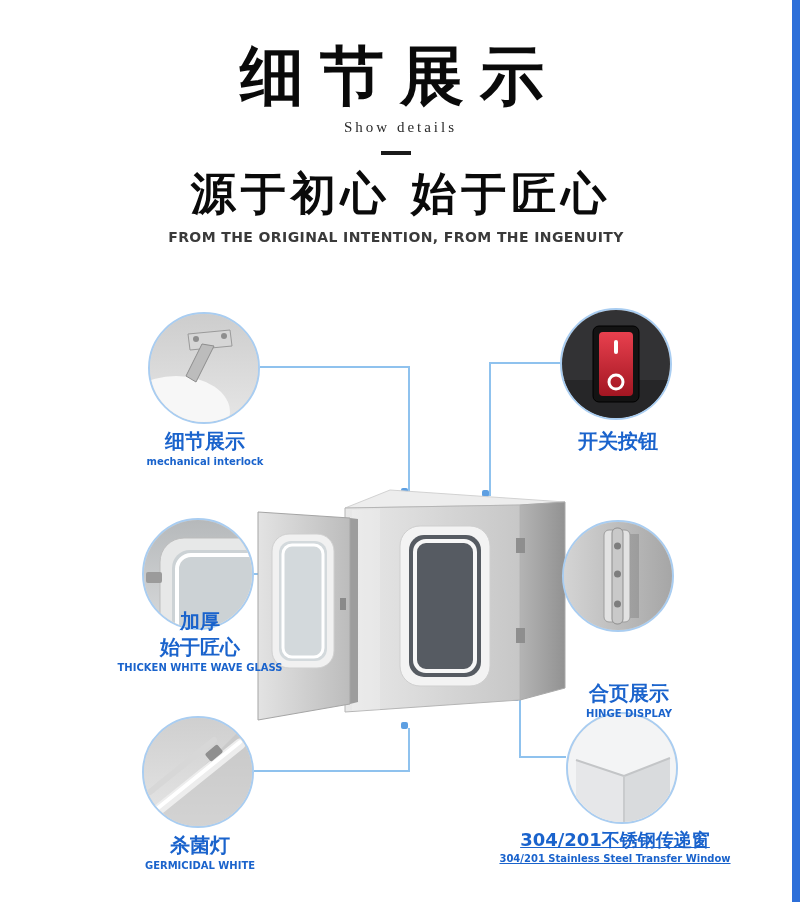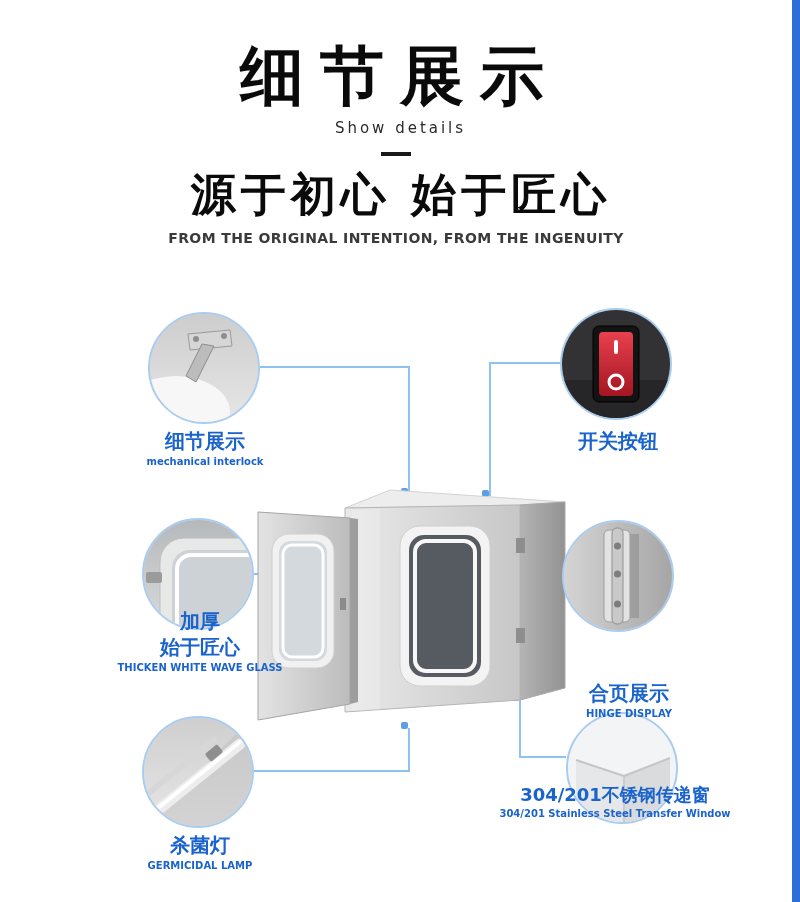--- a/index.html
+++ b/index.html
@@ -6,21 +6,21 @@
   .page{
     position:relative;width:800px;height:902px;background:#ffffff;
     font-family:"DejaVu Sans","Liberation Sans",sans-serif;overflow:hidden;
   }
   .side-bar{position:absolute;right:0;top:0;width:8px;height:902px;background:#2d6fd9;}
   .header{position:absolute;top:0;left:0;width:792px;text-align:center;}
   .title{
     margin:42px 0 0 0;font-family:"DejaVu Serif","Liberation Serif",serif;
     font-size:64px;font-weight:900;color:#0a0a0a;letter-spacing:16px;padding-left:8px;line-height:1.05;
   }
-  .subtitle{margin-top:10px;font-size:15px;letter-spacing:3px;padding-left:9px;color:#2a2a2a;}
+  .subtitle{margin-top:10px;font-size:15px;letter-spacing:3px;padding-left:9px;color:#2a2a2a;font-family:Liberation Serif, serif;}
   .dash{width:30px;height:4px;background:#1a1a1a;margin:15px auto 13px auto;}
   .slogan{
     margin:0;font-family:"DejaVu Serif","Liberation Serif",serif;
     font-size:45px;font-weight:900;color:#0a0a0a;letter-spacing:5px;padding-left:10px;line-height:1.15;
   }
   .slogan-en{margin-top:9px;font-size:14px;font-weight:700;color:#3a3a3a;letter-spacing:0.4px;}
 
   
   .circle{
     position:absolute;width:112px;height:112px;border-radius:50%;
@@ -34,21 +34,21 @@
   
   .label{position:absolute;text-align:center;color:#1a63cc;}
   .label .cn{font-size:20px;font-weight:800;line-height:1.3;display:block;}
   .label .cn.small{font-size:18px;}
   .label .en{font-size:10px;font-weight:700;margin-top:2px;display:block;}
   .l1{left:115px;top:428px;width:180px;}
   .l2{left:528px;top:428px;width:180px;}
   .l3{left:110px;top:608px;width:180px;}
   .l4{left:539px;top:640px;width:180px;margin-top:40px;}
   .l5{left:110px;top:832px;width:180px;}
-  .l6{left:492px;top:783px;width:246px;}
+  .l6{left:492px;top:828px;width:246px;text-decoration:underline;}
 
   
   .line{position:absolute;background:#8fc2ee;}
   .dot{position:absolute;width:7px;height:7px;border-radius:2px;background:#5d9fe2;}
   .ln1h{left:260px;top:366px;width:150px;height:2px;}
   .ln1v{left:408px;top:366px;width:2px;height:128px;}
   .ln2h{left:489px;top:362px;width:71px;height:2px;}
   .ln2v{left:489px;top:362px;width:2px;height:134px;}
   .ln3h{left:254px;top:573px;width:48px;height:2px;}
   .ln4h{left:540px;top:575px;width:22px;height:2px;}
@@ -229,20 +229,20 @@
     <span class="cn">加厚</span>
     <span class="cn">始于匠心</span>
     <span class="en">THICKEN WHITE WAVE GLASS</span>
   </div>
   <div class="label l4">
     <span class="cn">合页展示</span>
     <span class="en">HINGE DISPLAY</span>
   </div>
   <div class="label l5">
     <span class="cn">杀菌灯</span>
-    <span class="en">GERMICIDAL LAMP</span>
+    <span class="en">GERMICIDAL WHITE</span>
   </div>
   <div class="label l6">
     <span class="cn small">304/201不锈钢传递窗</span>
     <span class="en">304/201 Stainless Steel Transfer Window</span>
   </div>
 
 </div>
 
 </body></html>

